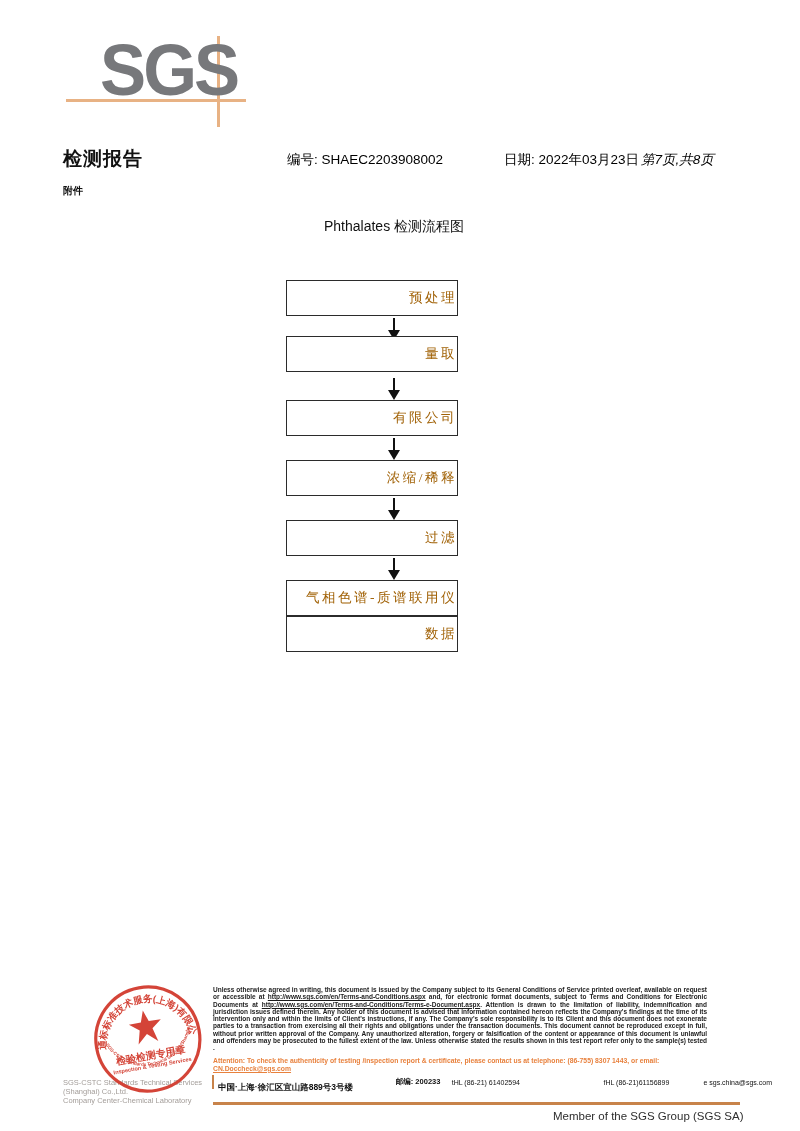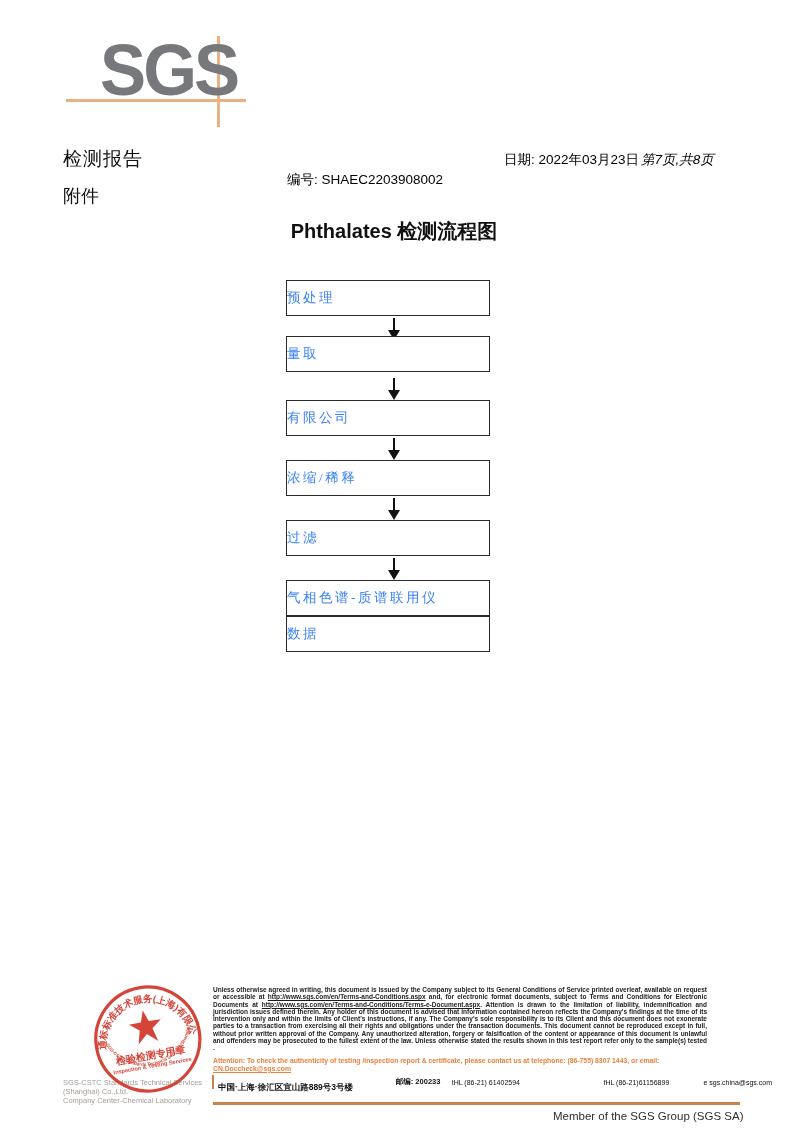--- a/index.html
+++ b/index.html
@@ -9,33 +9,33 @@
   }
   .abs{position:absolute;}
   .logo-hline{left:66px;top:99px;width:180px;height:3px;background:#e8b284;}
   .logo-vline{left:217px;top:36px;width:3px;height:91px;background:#e8b284;}
   .logo-text{
     left:100px;top:34px;font-size:72px;font-weight:bold;line-height:1;
     color:#77787b;letter-spacing:-3px;transform:scaleX(.96);transform-origin:left top;
   }
 
   
-  .report-title{left:63px;top:146px;font-size:19px;font-weight:normal;letter-spacing:1px;}
+  .report-title{left:63px;top:146px;font-size:19px;font-weight:bold;letter-spacing:1px;}
   .hdr{top:151px;font-size:13.5px;color:#000;}
-  .hdr-no{left:287px;margin-top:20px;}
+  .hdr-no{left:287px;}
   .hdr-date{left:504px;}
   .hdr-page{left:641px;font-style:italic;}
-  .attachment{left:63px;top:184px;font-size:18px;font-weight:normal;}
+  .attachment{left:63px;top:184px;font-size:10px;font-weight:bold;}
 
   
-  .fc-title{left:0;top:218px;width:788px;text-align:center;font-size:20px;font-weight:bold;}
+  .fc-title{left:0;top:218px;width:788px;text-align:center;font-size:14px;font-weight:normal;}
   .fc-box{
-    left:286px;width:204px;height:36px;border:1.5px solid #2b2b2b;box-sizing:border-box;
-    display:flex;align-items:center;justify-content:flex-start;
-    font-family:"Liberation Serif", serif;font-size:13.5px;letter-spacing:2.5px;color:#3b82f6;
+    left:286px;width:172px;height:36px;border:1.5px solid #2b2b2b;box-sizing:border-box;
+    display:flex;align-items:center;justify-content:flex-end;
+    font-family:"Liberation Serif", serif;font-size:13.5px;letter-spacing:2.5px;color:#a16207;
     background:#fff;
   }
   .fc-arrow{left:387px;width:14px;display:flex;flex-direction:column;align-items:center;}
   .fc-arrow .stem{width:2.6px;height:12px;background:#111;}
   .fc-arrow .head{width:0;height:0;border-left:6.5px solid transparent;border-right:6.5px solid transparent;border-top:10px solid #111;}
 
   
   .company-gray{left:63px;top:1078px;width:160px;font-size:7.5px;line-height:9px;color:#a39d99;}
   .stamp{left:78px;top:983px;width:140px;height:115px;opacity:.95;}
 

